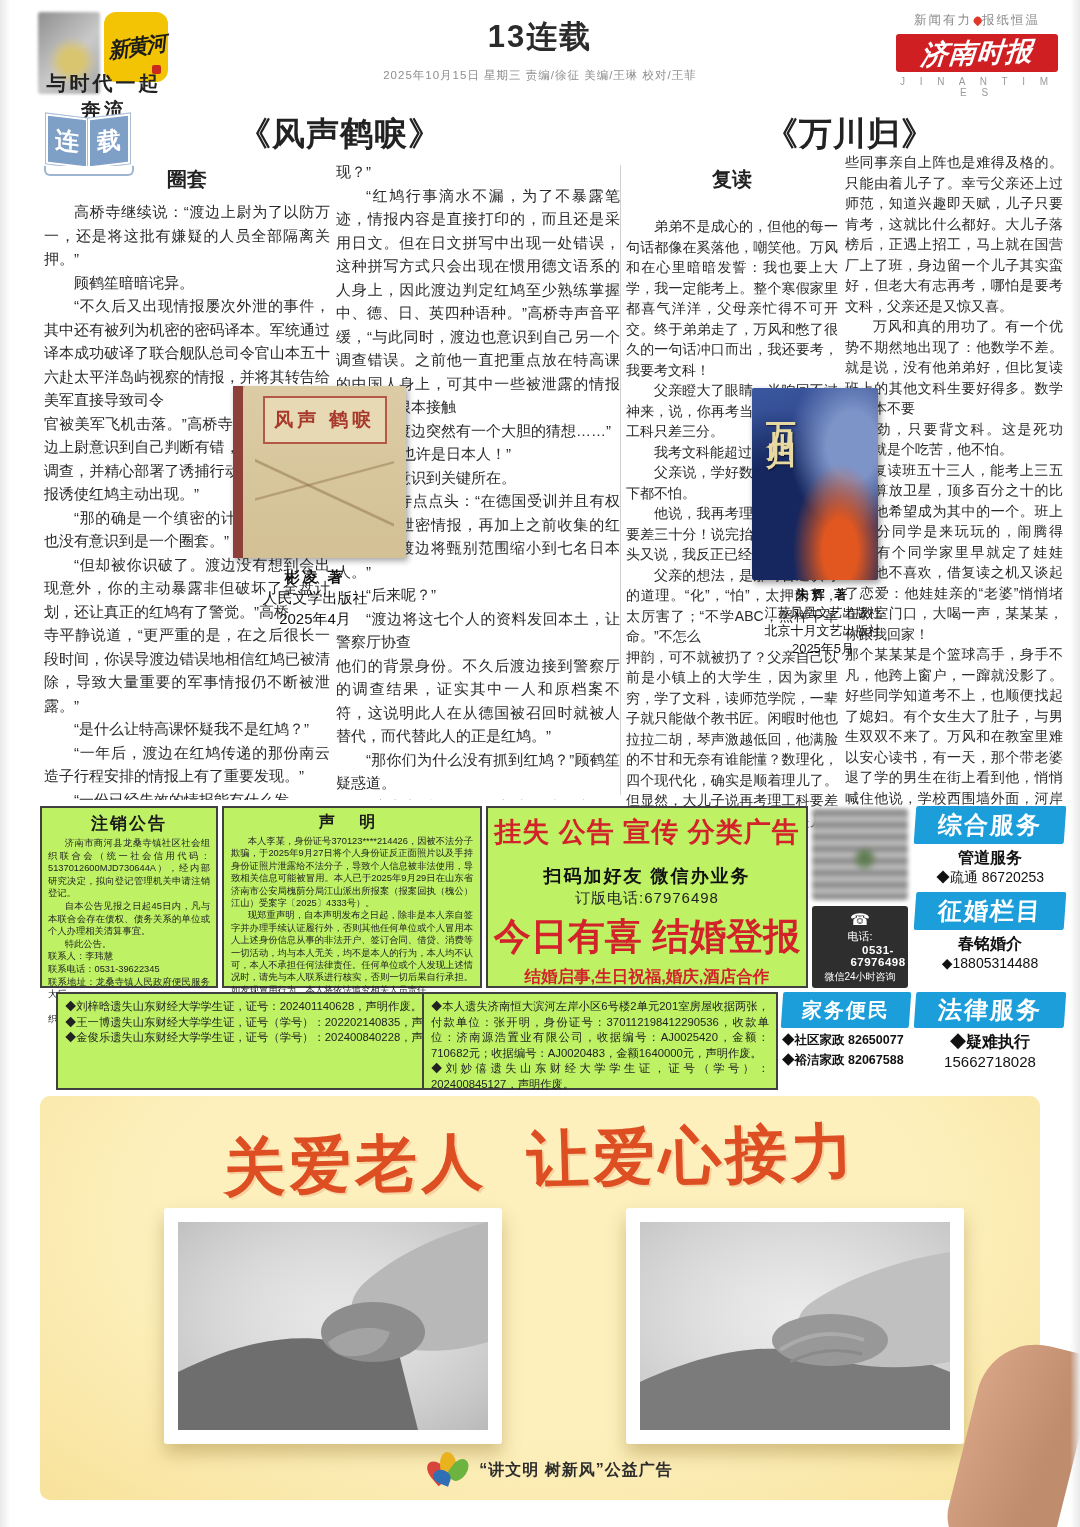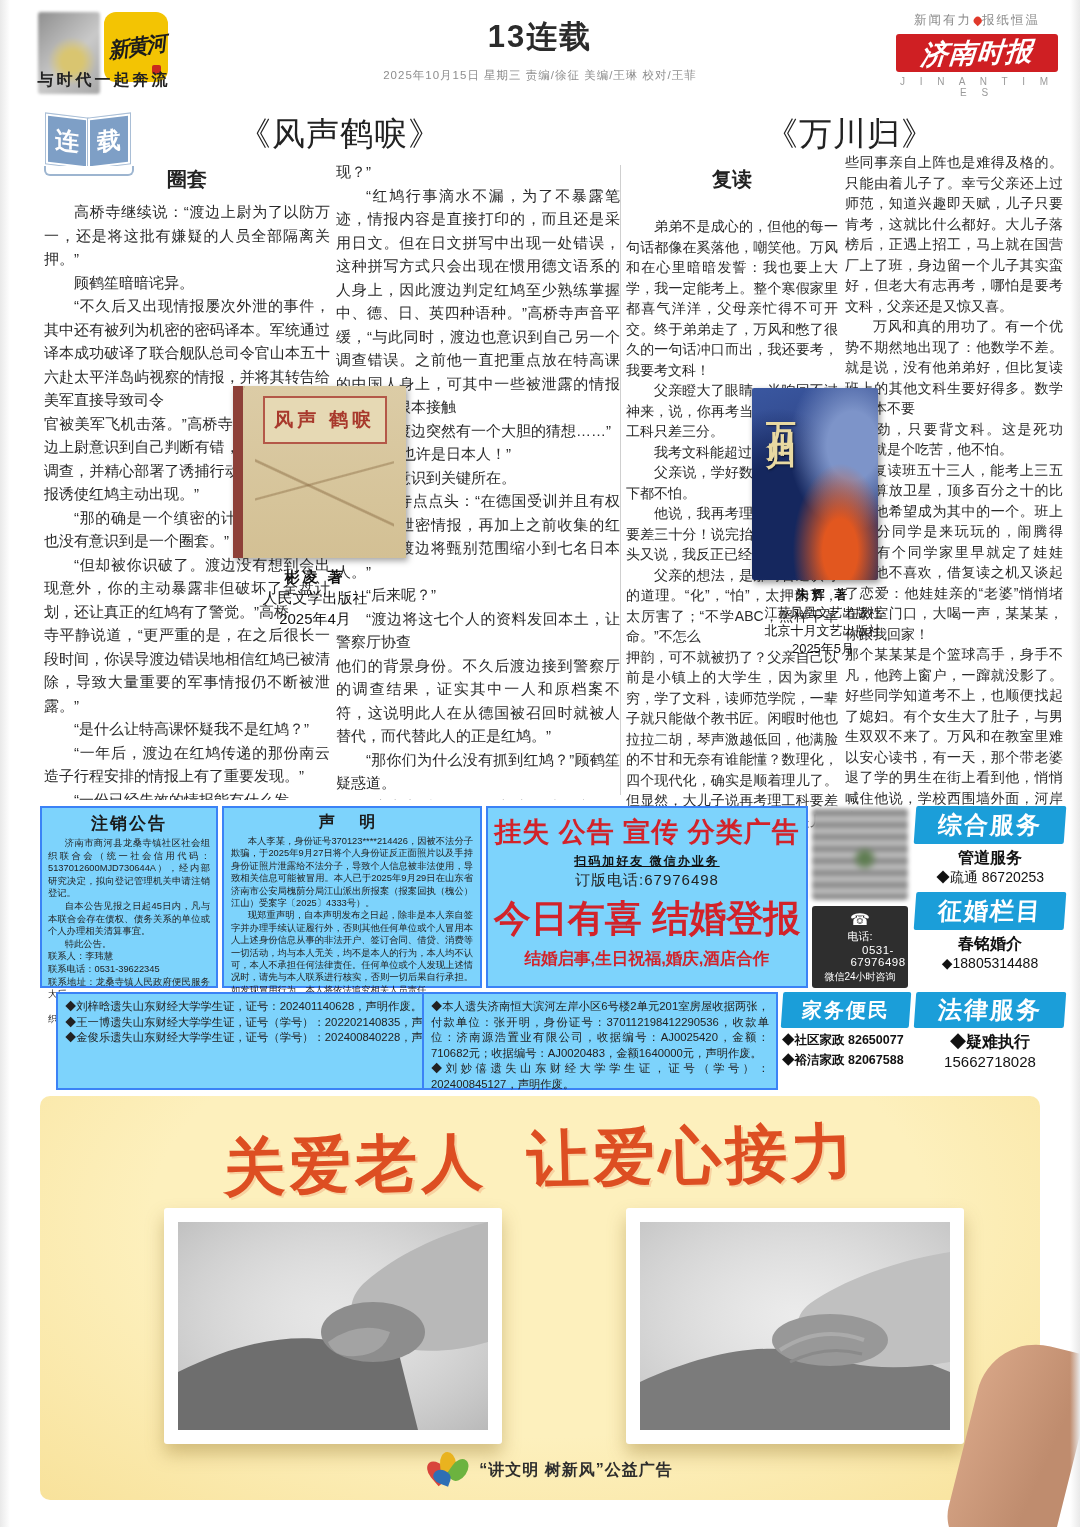--- a/index.html
+++ b/index.html
@@ -12,21 +12,21 @@
   
   .hdr-gray{position:absolute;left:38px;top:12px;width:62px;height:82px;
         background:radial-gradient(circle at 55% 60%,#d9c570 0 18%,rgba(0,0,0,0) 40%),
                    linear-gradient(135deg,#8f8f8f,#c9c9c9 55%,#a7a7a7);filter:blur(1.5px);border-radius:3px;}
   .hdr-yellow{position:absolute;left:104px;top:12px;width:64px;height:70px;background:#f3c403;
         border-radius:12px;display:flex;align-items:center;justify-content:center;}
   .hdr-yellow .cal{font-family:"Liberation Serif",serif;font-weight:bold;font-style:italic;
         font-size:21px;color:#1c1c1c;transform:rotate(-8deg);letter-spacing:-2px;}
   .hdr-yellow .seal{position:absolute;right:7px;bottom:8px;width:9px;height:9px;background:#c92a1d;border-radius:2px;}
   .hdr-slogan-left{position:absolute;left:36px;top:70px;width:136px;text-align:center;
-        font-weight:bold;font-size:16px;letter-spacing:3px;color:#222;}
+        font-weight:bold;font-size:20px;letter-spacing:3px;color:#222;}
   .hdr-center{position:absolute;left:340px;top:16px;width:400px;text-align:center;}
   .hdr-page-label{font-size:31px;font-weight:bold;color:#2b2b2b;letter-spacing:2px;}
   .hdr-dateline{margin-top:10px;font-size:11.5px;color:#8d8d8d;letter-spacing:1px;}
   .hdr-right{position:absolute;right:18px;top:12px;width:170px;text-align:center;}
   .brand-slogan{font-size:12.5px;color:#8a8a8a;letter-spacing:2px;white-space:nowrap;}
   .flame{display:inline-block;width:8px;height:8px;background:#e0392b;margin:0 1px;
         border-radius:50% 50% 50% 0;transform:rotate(-45deg) translateY(1px);}
   .brand-box{margin:5px auto 0;width:162px;height:38px;background:#cf1f23;border-radius:3px;
         display:flex;align-items:center;justify-content:center;}
   .brand-box span{color:#fff;font-family:"Liberation Serif",serif;font-weight:bold;font-style:italic;
@@ -37,21 +37,21 @@
   .serial-badge{position:absolute;left:44px;top:116px;width:86px;height:60px;}
   .serial-badge .pg{position:absolute;top:0;width:38px;height:46px;background:#7e9fc6;
         display:flex;align-items:center;justify-content:center;color:#fff;font-weight:bold;font-size:24px;
         border:2px solid #fff;box-shadow:0 0 0 1px #a9bed6;}
   .serial-badge .pg.l{left:2px;transform:skewY(7deg);}
   .serial-badge .pg.r{left:44px;transform:skewY(-7deg);}
   .serial-badge .base{position:absolute;left:0;top:50px;width:86px;height:8px;
         border:2px solid #9db5d0;border-top:none;border-radius:0 0 6px 6px;background:#fff;}
 
   
-  .a-title{position:absolute;font-weight:normal;font-size:33px;color:#222;text-align:center;letter-spacing:1px;}
+  .a-title{position:absolute;font-weight:bold;font-size:33px;color:#222;text-align:center;letter-spacing:1px;}
   .a1-title{left:120px;top:112px;width:440px;}
   .a2-title{left:640px;top:112px;width:420px;}
   .sec-head{position:absolute;font-weight:bold;font-size:20px;color:#222;text-align:center;}
   .sec1{left:44px;top:166px;width:286px;}
   .sec2{left:626px;top:166px;width:212px;}
   .col{position:absolute;text-align:justify;color:#2a2a2a;font-family:"Liberation Sans",sans-serif;}
   .col p{margin:0;}
   .c-a1{font-size:15px;line-height:23.5px;}
   .c-a2{font-size:14px;line-height:20.5px;}
   .a1c1{left:44px;top:200px;width:286px;height:600px;overflow:hidden;}
@@ -82,46 +82,46 @@
   .book2{position:absolute;left:752px;top:388px;width:126px;height:192px;border-radius:2px;background:
         radial-gradient(ellipse at 70% 85%,#e2571f 0 14%,rgba(0,0,0,0) 38%),
         radial-gradient(ellipse at 80% 30%,#7d94c9 0 18%,rgba(0,0,0,0) 45%),
         radial-gradient(ellipse at 20% 70%,#15275e 0 30%,rgba(0,0,0,0) 60%),
         linear-gradient(160deg,#3a57a0,#24346f 70%,#1b2a5c);box-shadow:2px 3px 6px rgba(0,0,0,.4);}
   .book2 .vtitle{position:absolute;left:8px;top:10px;writing-mode:vertical-rl;
         font-family:"Liberation Serif",serif;font-weight:bold;font-size:30px;color:#e8d9a2;
         letter-spacing:8px;text-shadow:1px 1px 2px rgba(0,0,0,.5);}
 
   
-  .box{position:absolute;border:2px solid #3b82f6;background:#7dd3fc;box-sizing:border-box;}
+  .box{position:absolute;border:2px solid #404040;background:#bef264;box-sizing:border-box;}
   .cancel{left:40px;top:806px;width:178px;height:182px;padding:4px 6px;}
   .cancel h3{margin:0 0 2px;text-align:center;font-size:17px;letter-spacing:2px;}
   .cancel p{margin:0;font-size:9.3px;line-height:12.6px;text-align:justify;color:#222;}
   .cancel p.ct{text-indent:1.8em;}
   .cancel p.rt{text-align:right;}
   .stmt{left:222px;top:806px;width:260px;height:182px;padding:4px 7px;}
   .stmt h3{margin:0 0 2px;text-align:center;font-size:16px;letter-spacing:10px;}
   .stmt p{margin:0;font-size:9.3px;line-height:12.4px;text-align:justify;color:#222;text-indent:1.8em;}
   .stmt p.sig{text-align:right;text-indent:0;}
   .classified{left:486px;top:806px;width:322px;height:182px;padding:6px 4px;text-align:center;}
   .cl1{color:#d2232a;font-weight:bold;font-size:27px;letter-spacing:1px;white-space:nowrap;}
-  .cl2{color:#111;font-weight:bold;font-size:12px;margin-top:3px;letter-spacing:2px;text-decoration:underline;}
+  .cl2{color:#111;font-weight:bold;font-size:18px;margin-top:14px;letter-spacing:2px;}
   .cl3{color:#222;font-size:15px;margin-top:1px;letter-spacing:1px;}
   .cl4{color:#d2232a;font-weight:bold;font-size:37px;margin-top:4px;white-space:nowrap;}
   .cl5{color:#d2232a;font-weight:bold;font-size:16.5px;margin-top:4px;white-space:nowrap;}
   .qrblur{position:absolute;left:812px;top:808px;width:96px;height:92px;border-radius:4px;
         background:radial-gradient(circle at 55% 55%,#5f7d52 0 6%,rgba(0,0,0,0) 18%),
         repeating-linear-gradient(0deg,#8f8f8f 0 6px,#b9b9b9 6px 12px),
         repeating-linear-gradient(90deg,rgba(255,255,255,.35) 0 7px,rgba(0,0,0,.12) 7px 14px);
         filter:blur(2px);}
   .phonebox{position:absolute;left:812px;top:906px;width:96px;height:82px;background:#2e2e2e;border-radius:3px;
         color:#fff;text-align:center;padding-top:6px;box-sizing:border-box;}
   .phonebox .ph-ico{font-size:16px;line-height:16px;}
   .phonebox .t1{font-size:11px;margin-top:1px;}
-  .phonebox .t2{font-size:11.5px;font-weight:normal;letter-spacing:.5px;padding-left:36px;}
+  .phonebox .t2{font-size:11.5px;font-weight:bold;letter-spacing:.5px;padding-left:36px;}
   .phonebox .t3{font-size:10px;margin-top:2px;}
 
   .svc{position:absolute;width:150px;text-align:center;}
   .svc-col{left:915px;top:806px;}
   .svc-h{height:38px;background:#1b9ed9;color:#fff;font-weight:bold;font-size:24px;letter-spacing:2px;
         display:flex;align-items:center;justify-content:center;border-radius:2px;
         transform:skewX(-4deg);margin-bottom:4px;}
   .svc-item{font-weight:bold;font-size:16px;color:#111;}
   .svc-ph{font-size:14px;color:#111;margin-bottom:5px;}
 

